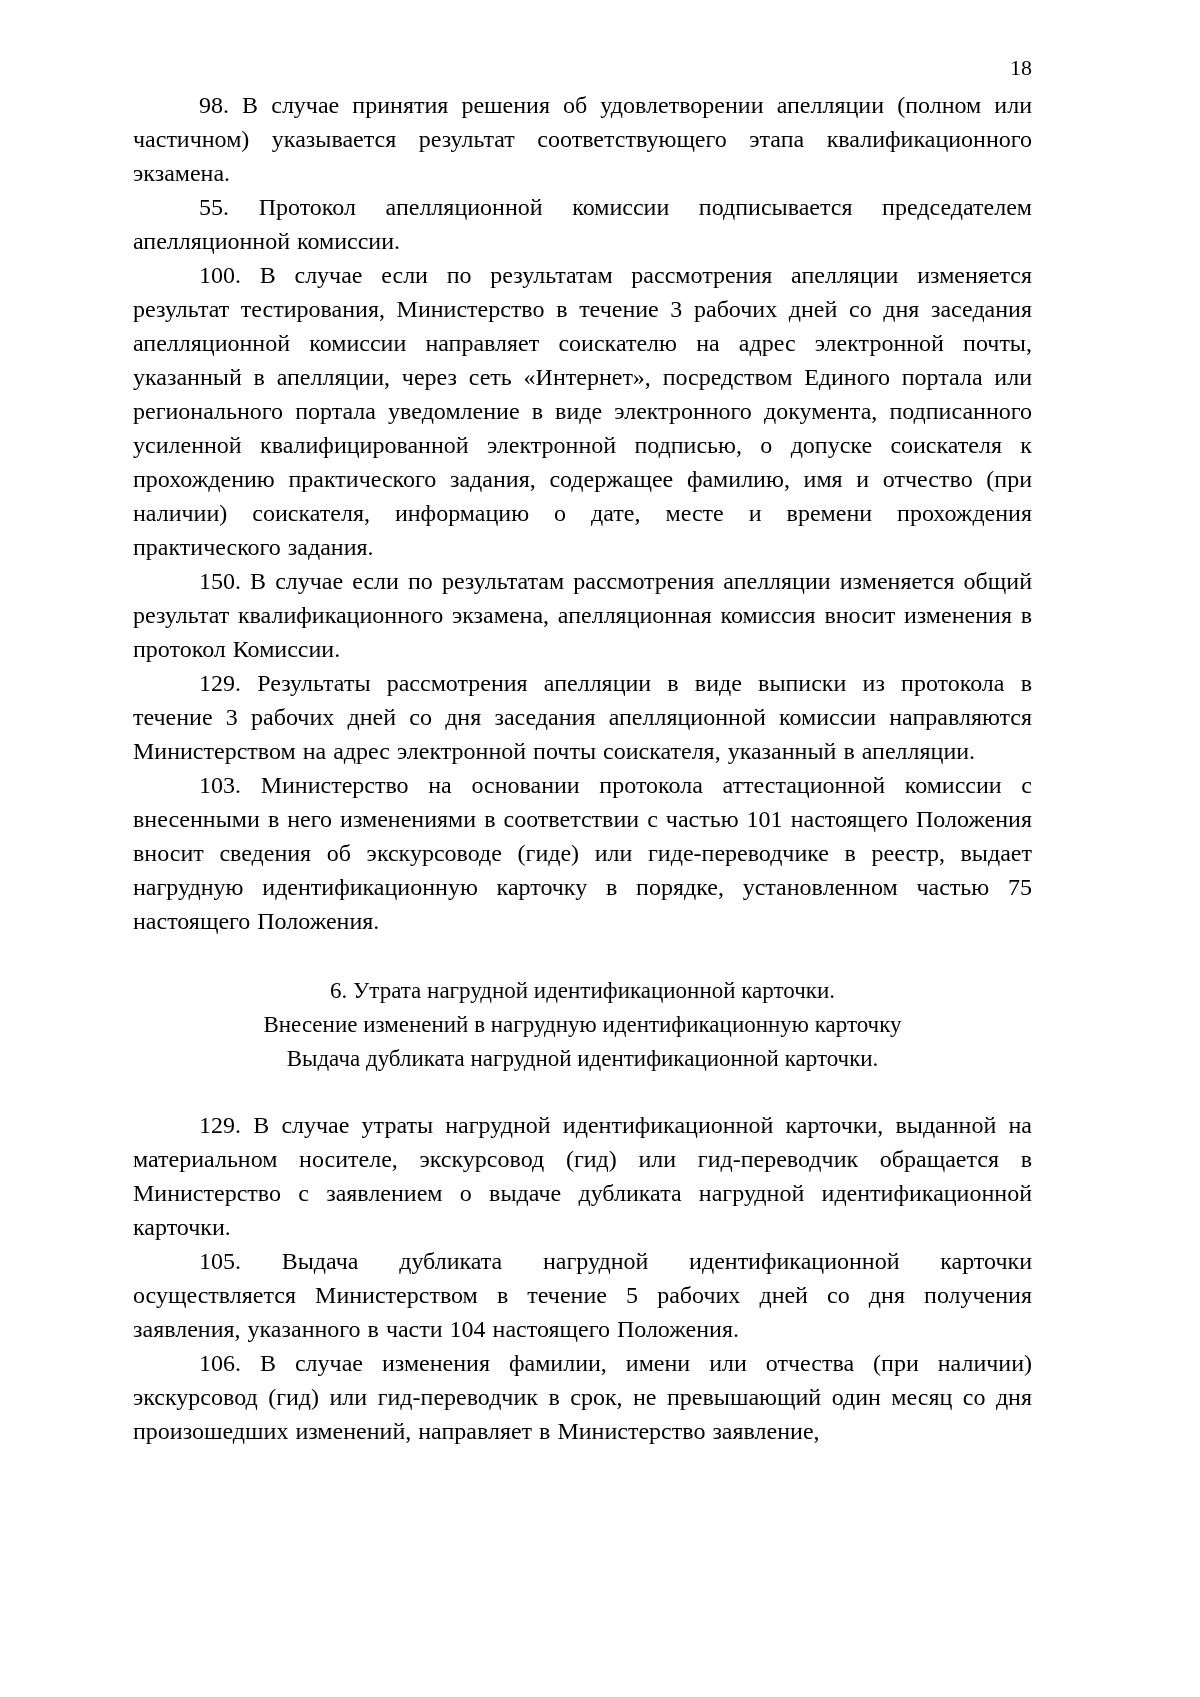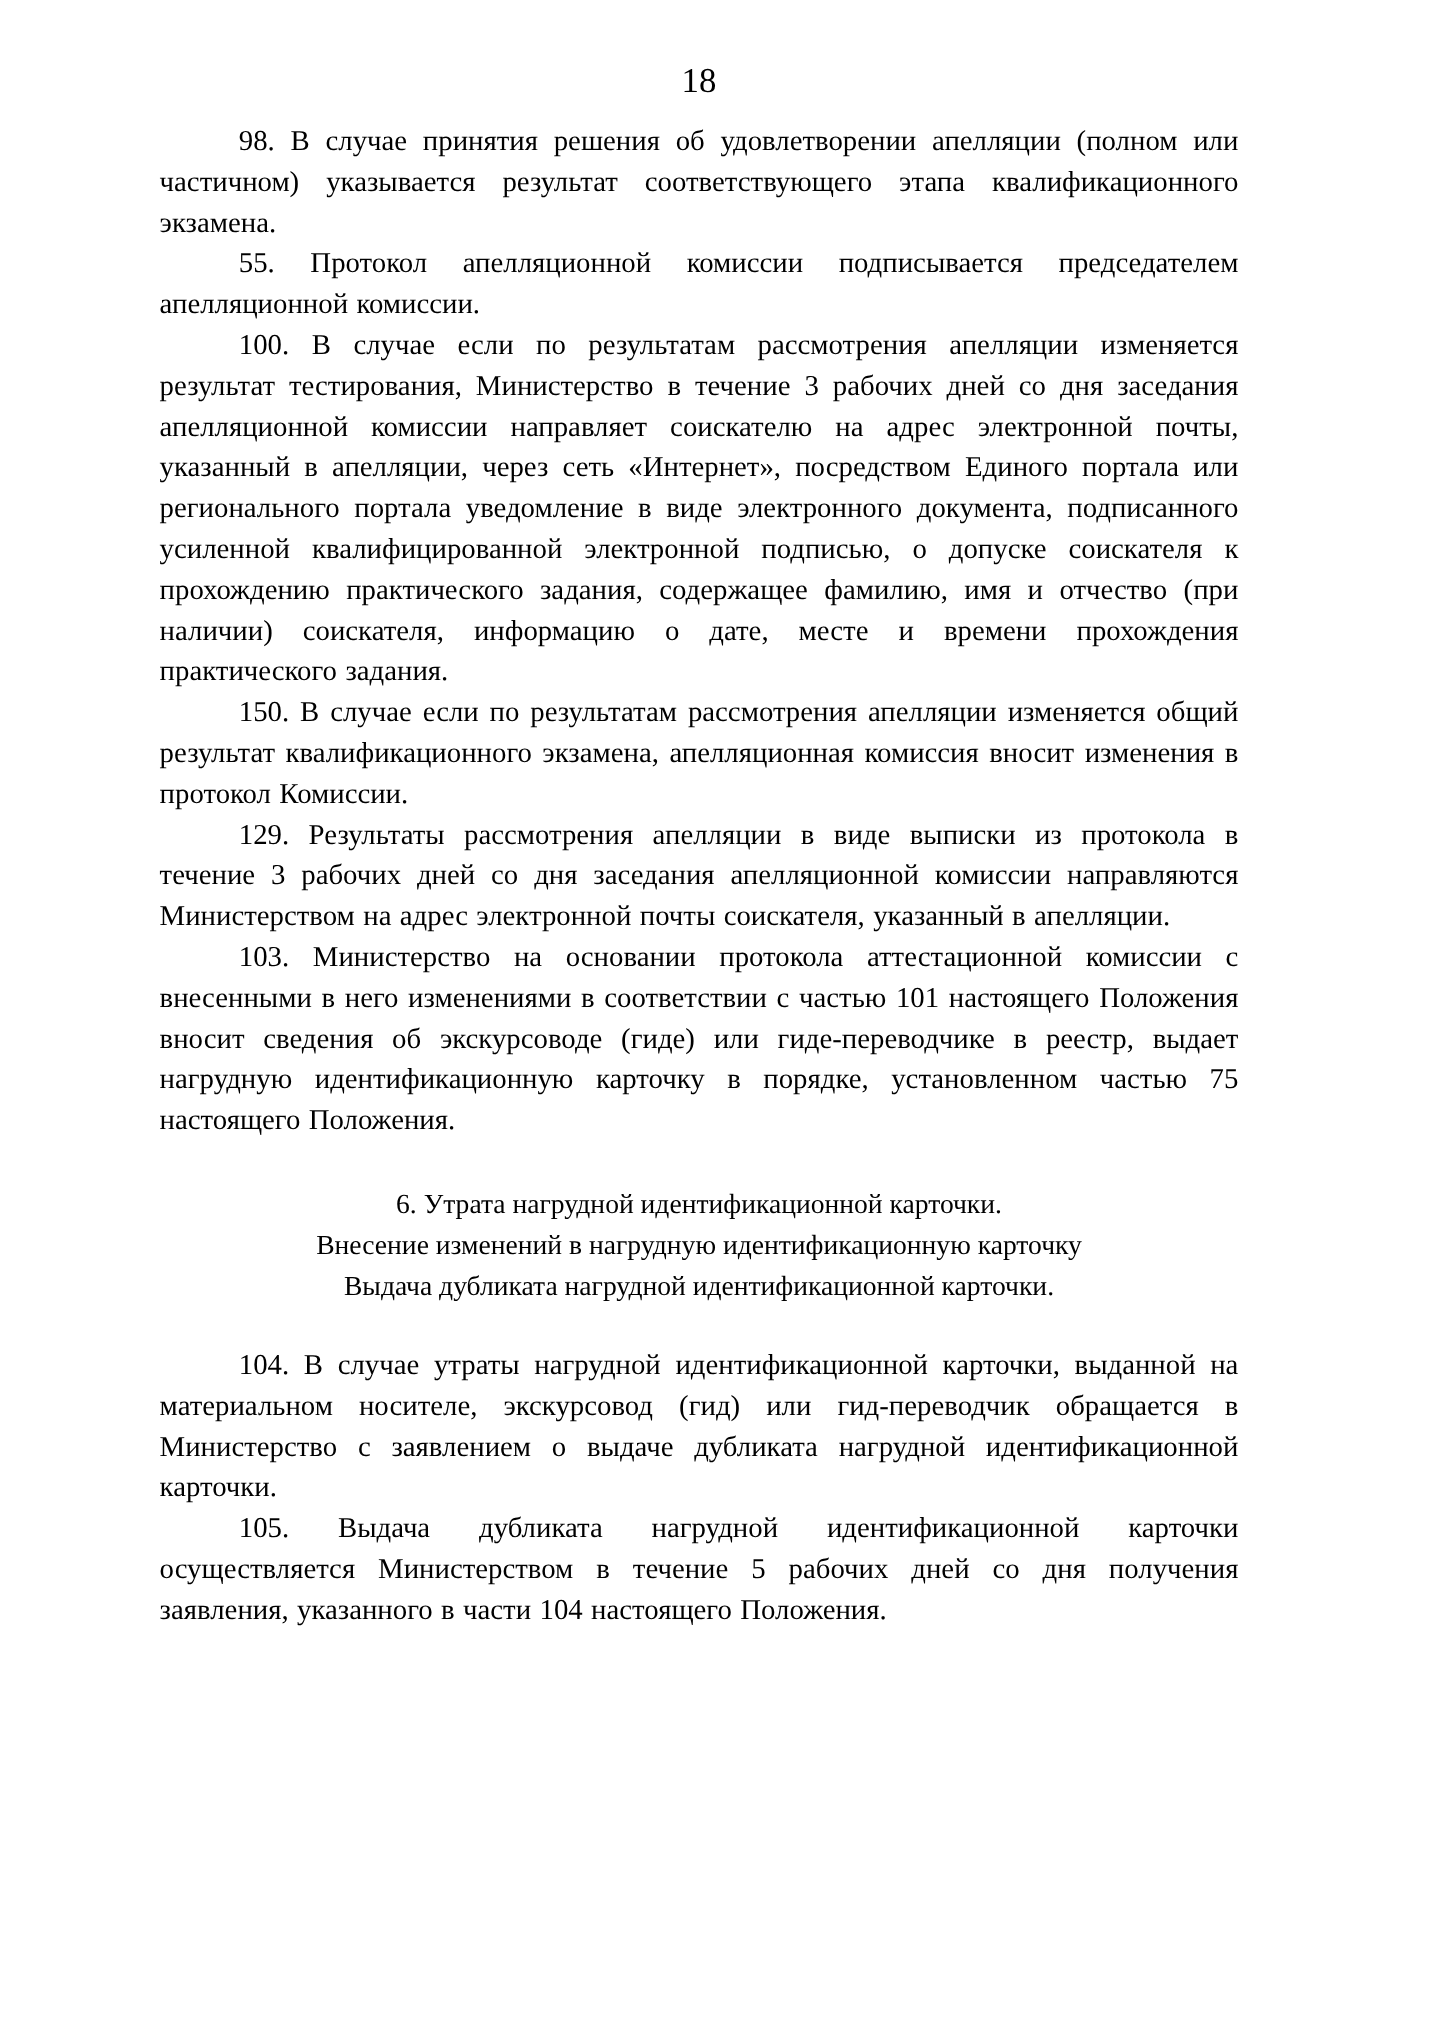--- a/index.html
+++ b/index.html
@@ -15,24 +15,24 @@
     overflow: hidden;
   }
   .page {
     box-sizing: border-box;
     width: 1200px;
     height: 1697px;
     padding: 54px 168px 40px 133px;
     background: #ffffff;
   }
   .page-number {
-    text-align: center;
-    font-size: 29px;
+    text-align: right;
+    font-size: 22px;
     line-height: 28px;
-    margin-bottom: 19px;
+    margin-bottom: 6px;
   }
   .para {
     margin: 0;
     font-size: 24px;
     line-height: 34px;
     text-align: justify;
     text-indent: 66px;
     word-spacing: 1px;
   }
   .section-heading {
@@ -63,18 +63,19 @@
   <p class="para">129. Результаты рассмотрения апелляции в виде выписки из протокола в течение 3 рабочих дней со дня заседания апелляционной комиссии направляются Министерством на адрес электронной почты соискателя, указанный в апелляции.</p>
 
   <p class="para">103. Министерство на основании протокола аттестационной комиссии с внесенными в него изменениями в соответствии с частью 101 настоящего Положения вносит сведения об экскурсоводе (гиде) или гиде-переводчике в реестр, выдает нагрудную идентификационную карточку в порядке, установленном частью 75 настоящего Положения.</p>
 
   <div class="section-heading">
     <span class="heading-line">6. Утрата нагрудной идентификационной карточки.</span>
     <span class="heading-line">Внесение изменений в нагрудную идентификационную карточку</span>
     <span class="heading-line">Выдача дубликата нагрудной идентификационной карточки.</span>
   </div>
 
-  <p class="para">104. В случае утраты нагрудной идентификационной карточки, выданной на материальном носителе, экскурсовод (гид) или гид-переводчик обращается в Министерство с заявлением о выдаче дубликата нагрудной идентификационной карточки.</p>
+  <p class="para">129. В случае утраты нагрудной идентификационной карточки, выданной на материальном носителе, экскурсовод (гид) или гид-переводчик обращается в Министерство с заявлением о выдаче дубликата нагрудной идентификационной карточки.</p>
 
   <p class="para">105. Выдача дубликата нагрудной идентификационной карточки осуществляется Министерством в течение 5 рабочих дней со дня получения заявления, указанного в части 104 настоящего Положения.</p>
 
+  <p class="para">106. В случае изменения фамилии, имени или отчества (при наличии) экскурсовод (гид) или гид-переводчик в срок, не превышающий один месяц со дня произошедших изменений, направляет в Министерство заявление,</p>
 
 </div>
 
 </body></html>

